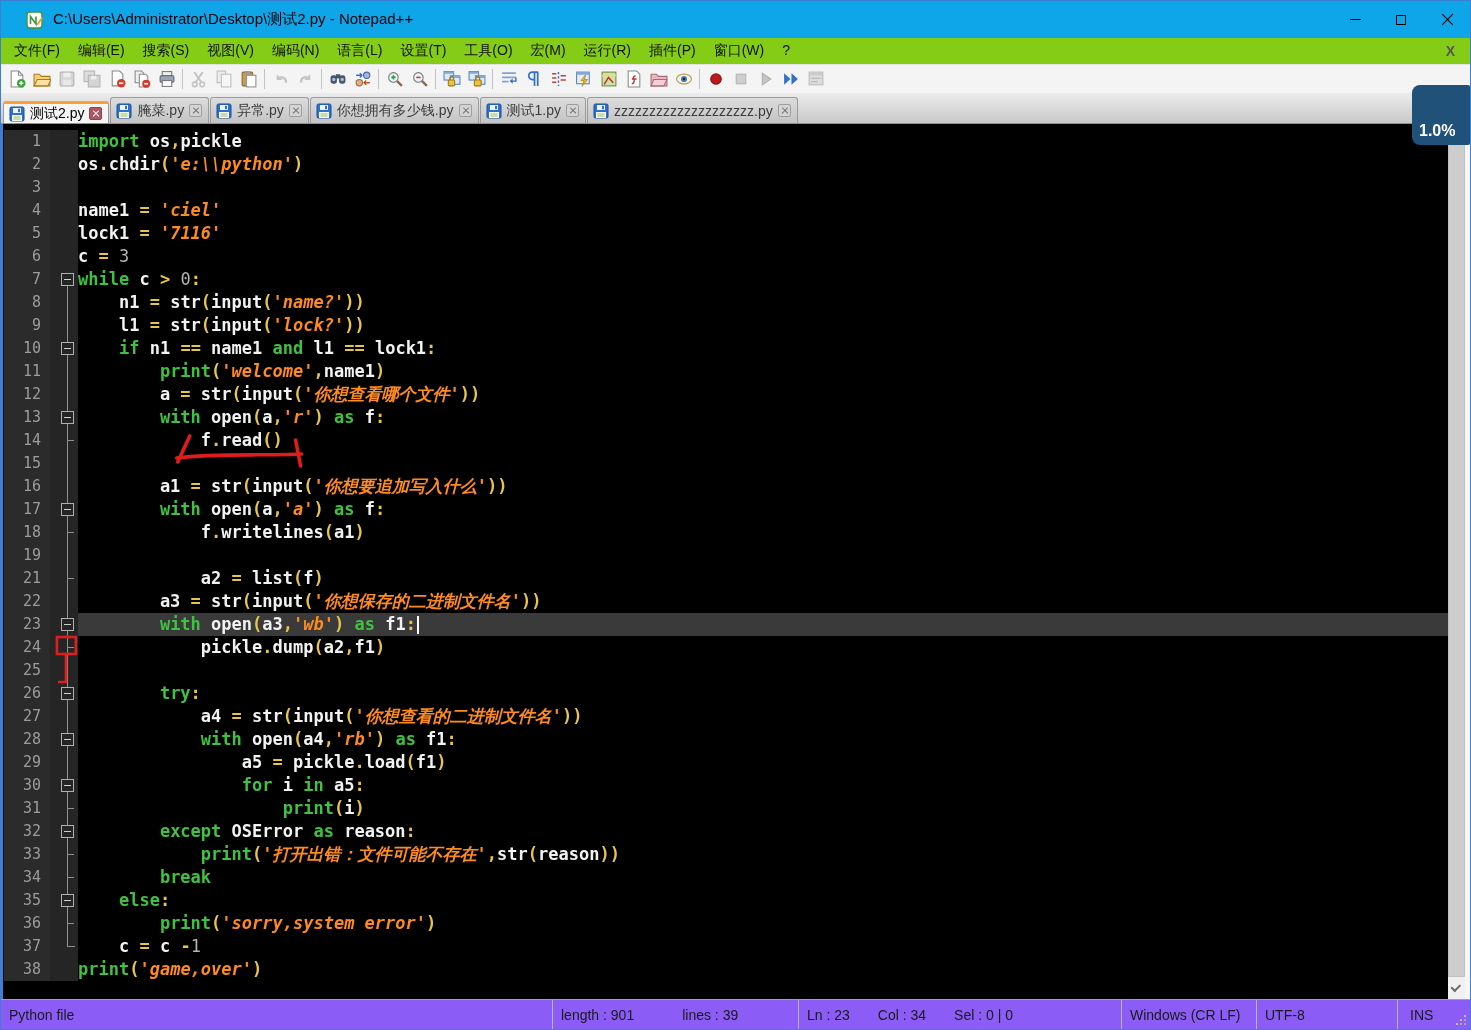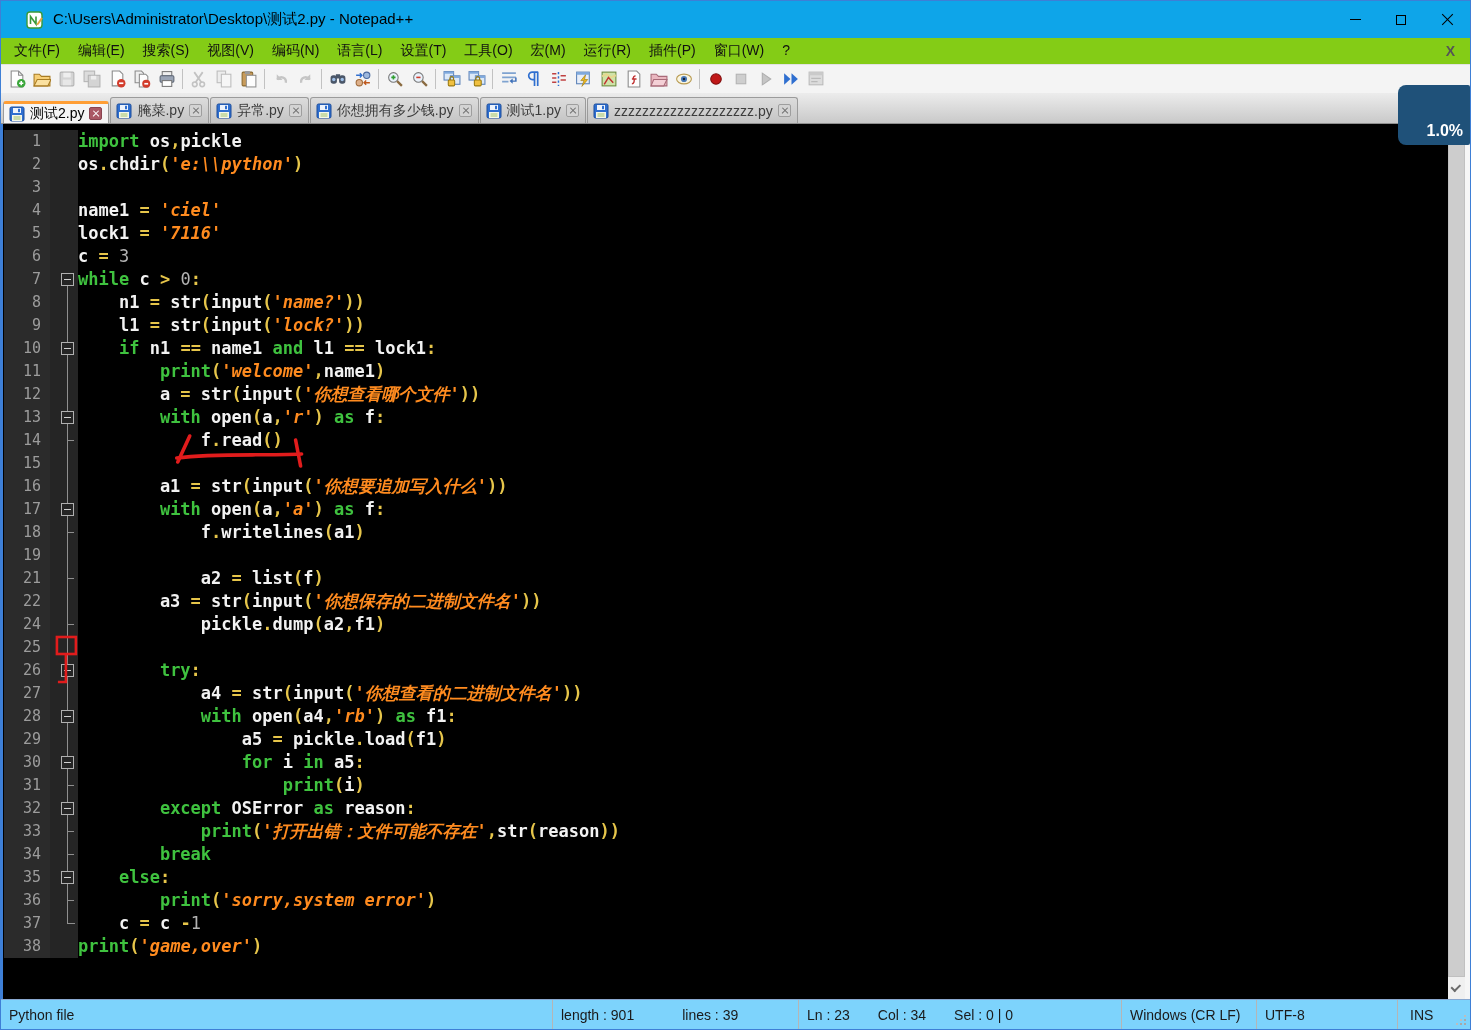--- a/index.html
+++ b/index.html
@@ -73,26 +73,26 @@
 
   .anno{ position:absolute; inset:0; width:100%; height:100%; pointer-events:none; z-index:6; }
 
   .right-gap{ position:absolute; right:0; top:0; bottom:0; width:5px; background:#f6f6f6; }
   .scrollbar{ position:absolute; right:5px; top:0; bottom:0; width:17px; background:#f0f0f0; }
   .sb-thumb{ position:absolute; left:0; right:0; top:0; bottom:22px; background:#cdcdcd; border:1px solid #c0c0c0; }
   .sb-down{ position:absolute; left:0; right:0; bottom:0; height:21px; background:#f0f0f0; display:flex; align-items:center; justify-content:center; }
   .chev{ width:9px; height:6px; display:block; border-left:2px solid #6b6b6b; border-bottom:2px solid #6b6b6b; transform:rotate(-45deg) translate(1px,-2px); }
 
   
-  .badge{ position:absolute; top:84px; right:0; width:72px; height:60px; background:var(--overlay_blue,#1f5179);
-    border-radius:8px 2px 2px 8px; z-index:60; display:flex; align-items:flex-end; justify-content:flex-end;
+  .badge{ position:absolute; top:84px; right:0; width:58px; height:60px; background:var(--overlay_blue,#1f5179);
+    border-radius:8px 2px 2px 8px; z-index:60; display:flex; align-items:flex-end; 
     color:#fff; font-size:16px; font-weight:bold; padding:5px 7px; }
 
   
-  .statusbar{ height:30px; flex:none; background:#7dd3fc; border-top:1px solid #89a8d0; display:flex; align-items:stretch; font-size:14px; color:#1a1a1a; }
+  .statusbar{ height:30px; flex:none; background:#8b5cf6; border-top:1px solid #89a8d0; display:flex; align-items:stretch; font-size:14px; color:#1a1a1a; }
   .seg{ display:flex; align-items:center; padding-left:8px; gap:26px; white-space:nowrap; overflow:hidden; }
   .seg + .seg{ border-left:1px solid #b5b5b5;gap:48px; }
   .seg.s1{ width:551px; } .seg.s2{ width:246px; } .seg.s3{ width:323px; gap:28px; }
   .seg.s4{ width:135px; } .seg.s5{ width:141px; } .seg.s6{ width:57px; padding-left:12px; }
   .grip{ flex:1; position:relative; }
   .grip i{ position:absolute; right:4px; bottom:4px; width:2px; height:2px; background:#a8a8a8;
     box-shadow:-4px 0 #a8a8a8, -8px 0 #bdbdbd, 0 -4px #a8a8a8, -4px -4px #bdbdbd, 0 -8px #bdbdbd; }
 </style>
 </head>
 <body>
@@ -538,20 +538,27 @@
         </div>
         <div class="row">
           <span class="num">21</span>
           <span class="fold t"></span>
           <span class="code"><span class="ti">            a2 </span><span class="to">= </span><span class="ti">list</span><span class="to">(</span><span class="ti">f</span><span class="to">)</span></span>
         </div>
         <div class="row">
           <span class="num">22</span>
           <span class="fold l"></span>
           <span class="code"><span class="ti">        a3 </span><span class="to">= </span><span class="ti">str</span><span class="to">(</span><span class="ti">input</span><span class="to">(</span><span class="ts">'你想保存的二进制文件名'</span><span class="to">))</span></span>
+        </div>
+        <div class="row current">
+          <span class="num">23</span>
+          <span class="fold b">
+            <i class="fbox"></i>
+          </span>
+          <span class="code"><span class="ti">        </span><span class="tk">with</span><span class="ti"> open</span><span class="to">(</span><span class="ti">a3</span><span class="to">,</span><span class="ts">'wb'</span><span class="to">) </span><span class="tk">as</span><span class="ti"> f1</span><span class="to">:</span><span class="cursor"></span></span>
         </div>
         <div class="row">
           <span class="num">24</span>
           <span class="fold t"></span>
           <span class="code"><span class="ti">            pickle</span><span class="to">.</span><span class="ti">dump</span><span class="to">(</span><span class="ti">a2</span><span class="to">,</span><span class="ti">f1</span><span class="to">)</span></span>
         </div>
         <div class="row">
           <span class="num">25</span>
           <span class="fold l"></span>
           <span class="code"></span>

